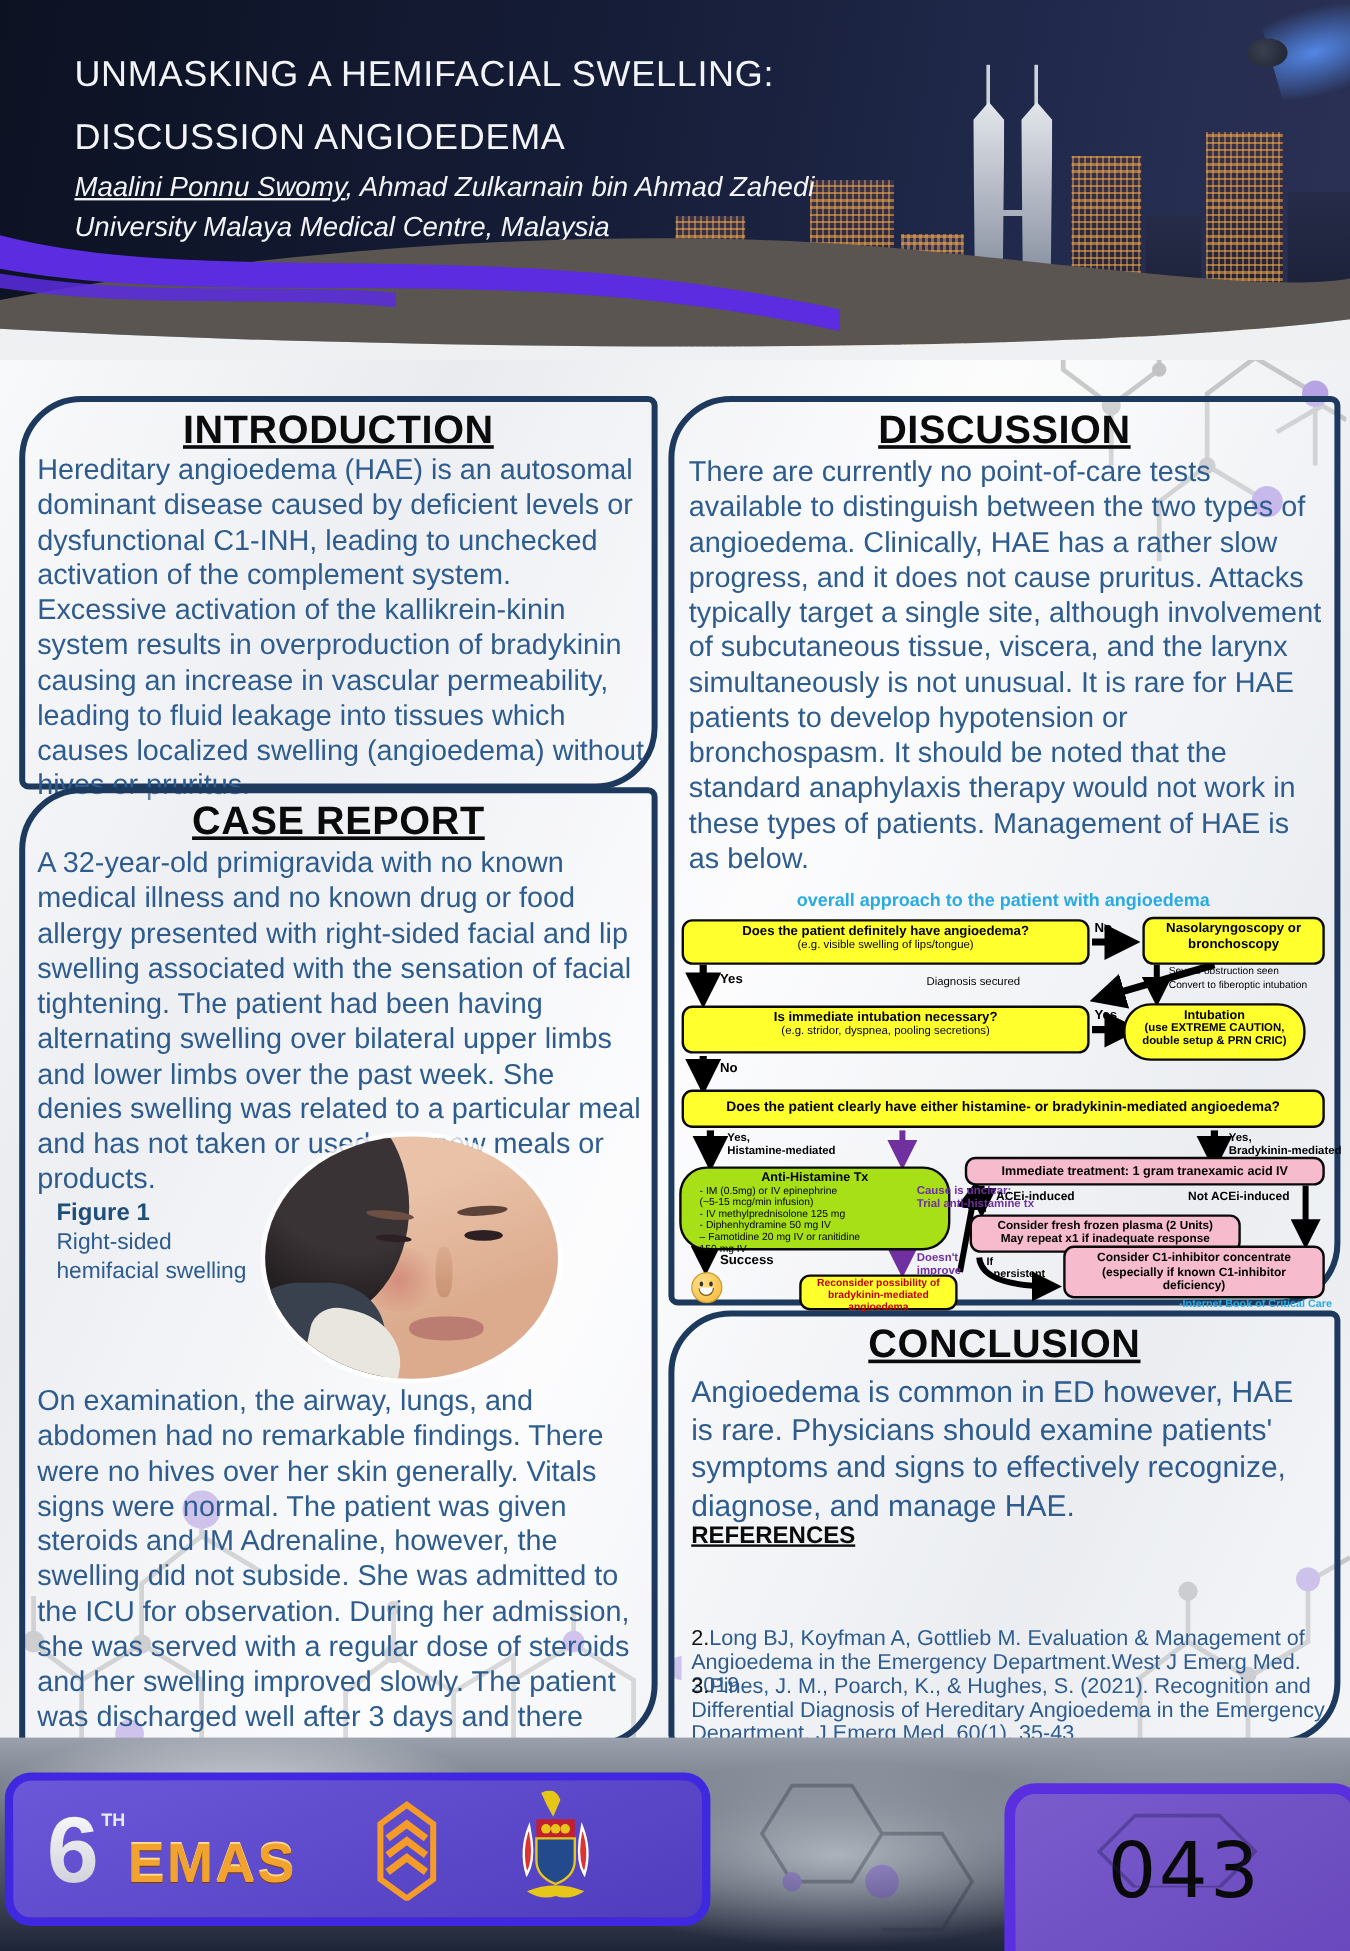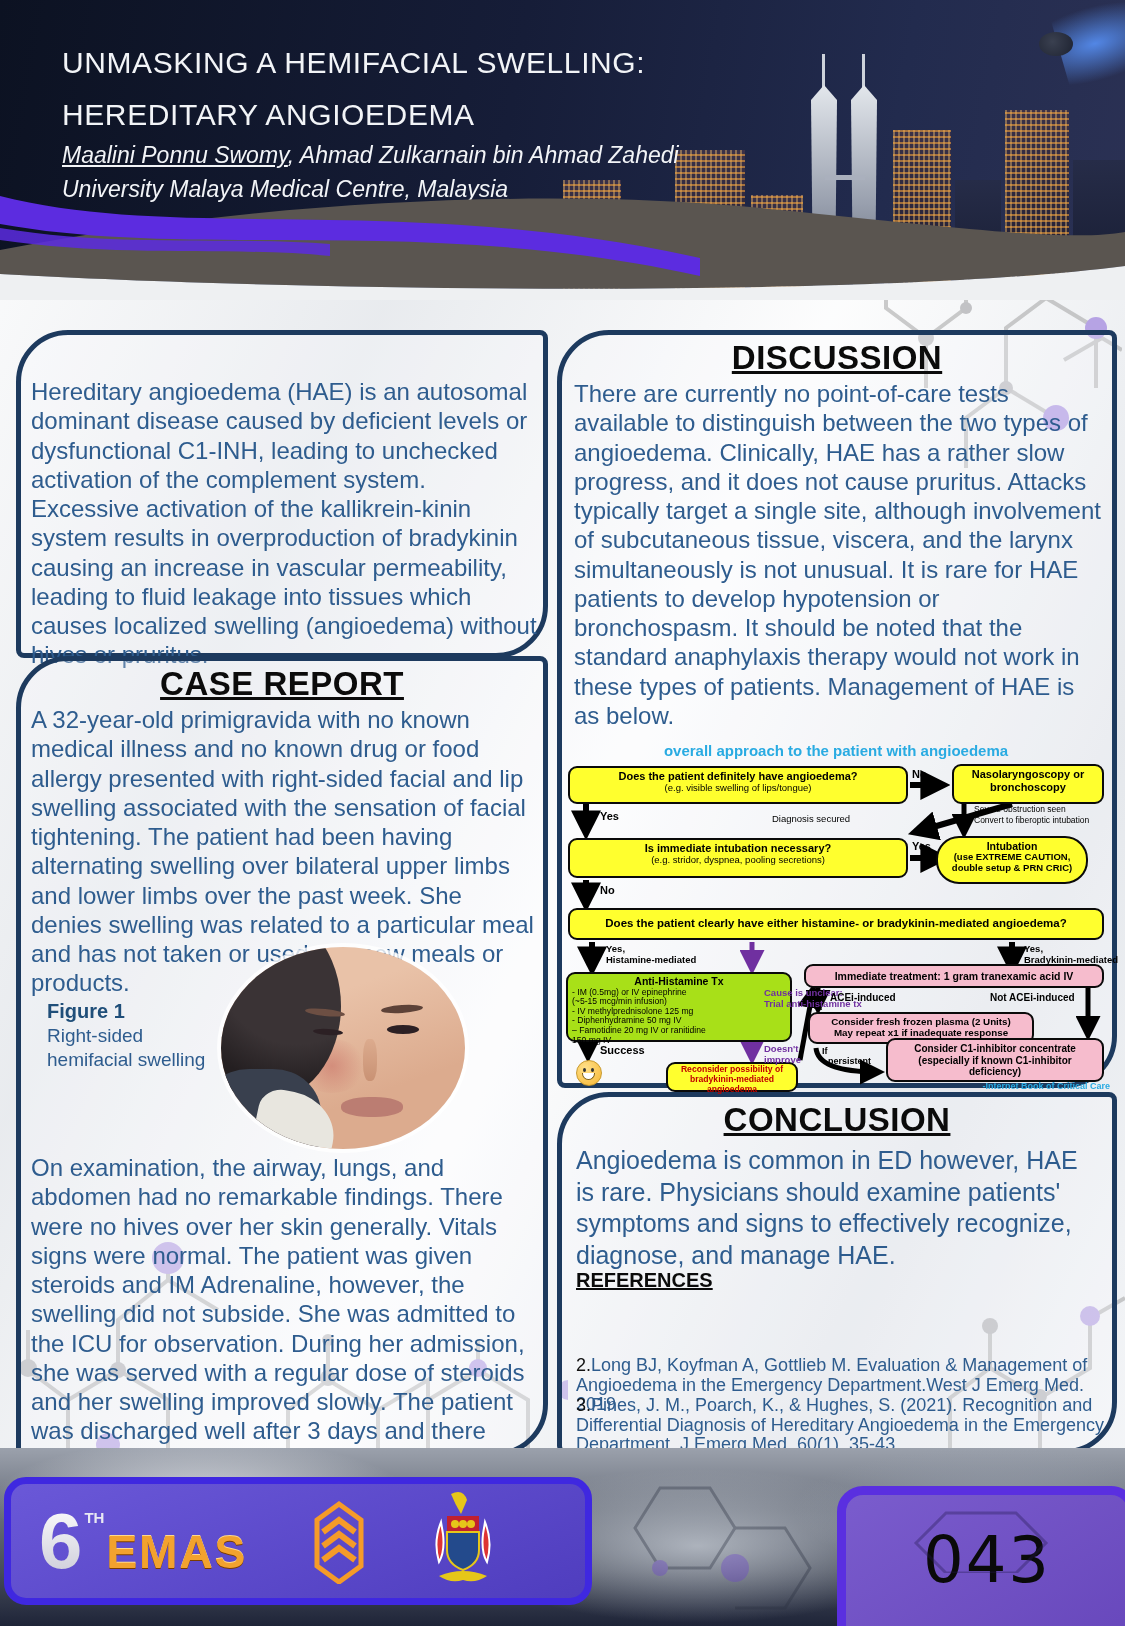--- a/index.html
+++ b/index.html
@@ -106,21 +106,21 @@
     padding:2px 4px;font-size:11px;line-height:1.15;}
   .fb .sub{display:block;font-weight:normal;font-size:9.5px;line-height:1.1;}
   .fb.green{background:#a8e018;}
   .fb.pink{background:#f6bccd;}
   .fb-q1{left:8px;top:24px;width:340px;height:38px;}
   .fb-naso{left:392px;top:22px;width:152px;height:40px;}
   .fb-q2{left:8px;top:96px;width:340px;height:40px;}
   .fb-int{left:376px;top:94px;width:152px;height:48px;font-size:10.5px;border-radius:23px;}
   .fb-int .sub{font-weight:bold;font-size:9.5px;}
   .fb-q3{left:8px;top:166px;width:536px;height:32px;font-size:11.5px;padding-top:7px;}
-  .fb-green{left:6px;top:230px;width:226px;height:70px;padding:1px 4px;}
+  .fb-green{left:6px;top:230px;width:226px;height:70px;padding:1px 15px;border-radius:23px;}
   .fb-green .gt{font-size:10.5px;}
   .fb-green .gl{display:block;text-align:left;font-weight:normal;font-size:8.6px;line-height:9.6px;}
   .fb-imm{left:244px;top:222px;width:300px;height:24px;font-size:10.5px;padding-top:4px;}
   .fb-ffp{left:248px;top:270px;width:226px;height:32px;font-size:9.8px;padding-top:2px;}
   .fb-c1{left:326px;top:296px;width:218px;height:44px;font-size:10px;padding-top:3px;}
   .fb-rec{left:106px;top:320px;width:132px;height:30px;font-size:8.6px;color:#c00000;padding-top:1px;}
   .fl{position:absolute;font-size:10px;font-weight:bold;color:#000;line-height:1.12;white-space:nowrap;}
   .fl.purple{color:#7030a0;}
   .fl.thin{font-weight:normal;font-size:9.5px;}
   .fl.tiny{font-size:8.5px;font-weight:normal;}
@@ -234,32 +234,33 @@
       <div class="tower tw1"></div>
       <div class="tower tw2"></div>
       <div class="skybridge"></div>
     </div>
     <div class="ship">
       <div class="glow"></div>
       <div class="hull"></div>
       <div class="pod"></div>
     </div>
     <div class="h-text h-title t1">UNMASKING A HEMIFACIAL SWELLING:</div>
-    <div class="h-text h-title t2">HEREDITARY ANGIOEDEMA</div>
+    <div class="h-text h-title t2">DISCUSSION ANGIOEDEMA</div>
     <div class="h-text h-authors"><span class="u">Maalini Ponnu Swomy</span><span>, Ahmad Zulkarnain bin Ahmad Zahedi</span></div>
     <div class="h-text h-affil">University Malaya Medical Centre, Malaysia</div>
     <svg class="wave" width="1125" height="130" viewBox="0 0 1125 130">
       <path d="M0 80 C 260 30 560 16 780 40 C 960 58 1070 72 1125 62 L1125 96 C 880 128 320 122 0 104 Z" fill="#5a5550"></path>
       <path d="M0 26 C 180 72 400 22 700 88 L700 106 C 420 44 200 90 0 54 Z" fill="#5c2ce0"></path>
       <path d="M0 58 C 120 78 240 66 330 74 L330 86 C 230 76 120 88 0 70 Z" fill="#5c2ce0" opacity=".85"></path>
       <path d="M0 104 C 320 122 880 128 1125 96 L1125 130 L0 130 Z" fill="#eef0f2"></path>
     </svg>
   </div>
 
   <div class="panel p-intro">
+    <h2>INTRODUCTION</h2>
     <p class="body-txt" style="left:10px;top:42px;width:506px;">Hereditary angioedema (HAE) is an autosomal dominant disease caused by deficient levels or dysfunctional C1-INH, leading to unchecked activation of the complement system. Excessive activation of the kallikrein-kinin system results in overproduction of bradykinin causing an increase in vascular permeability, leading to fluid leakage into tissues which causes localized swelling (angioedema) without hives or pruritus.</p>
   </div>
 
   <div class="panel p-case">
     <h2>CASE REPORT</h2>
     <p class="body-txt" style="left:10px;top:44px;width:508px;">A 32-year-old primigravida with no known medical illness and no known drug or food allergy presented with right-sided facial and lip swelling associated with the sensation of facial tightening. The patient had been having alternating swelling over bilateral upper limbs and lower limbs over the past week. She denies swelling was related to a particular meal and has not taken or used any new meals or products.</p>
     <div class="fig-cap">
       <div class="fl1">Figure 1</div>
       <div>Right-sided</div>
       <div>hemifacial swelling</div>

